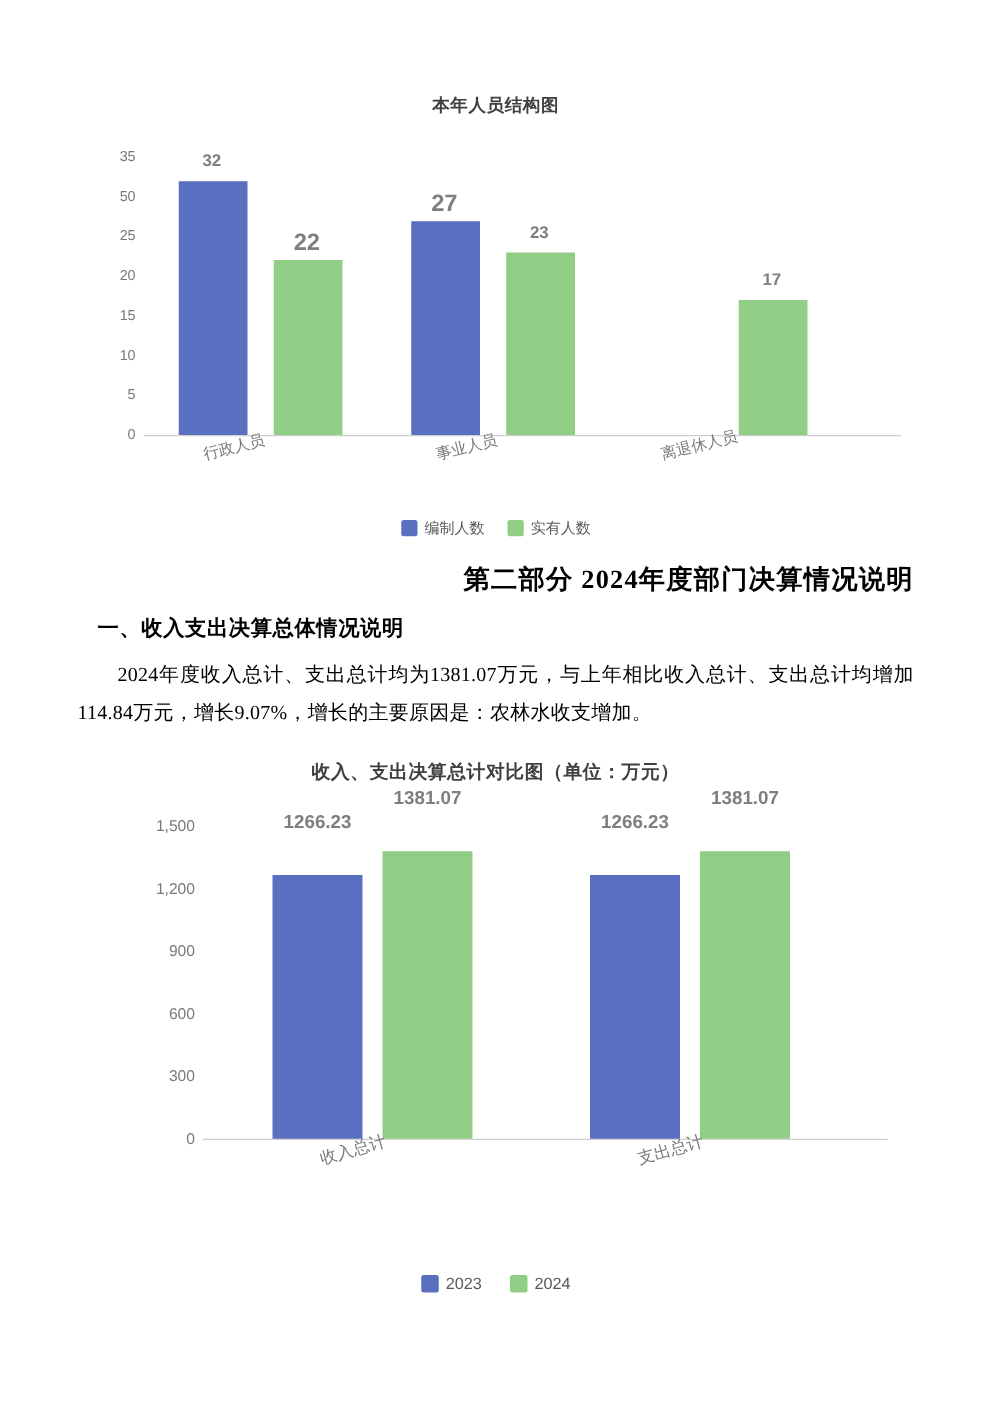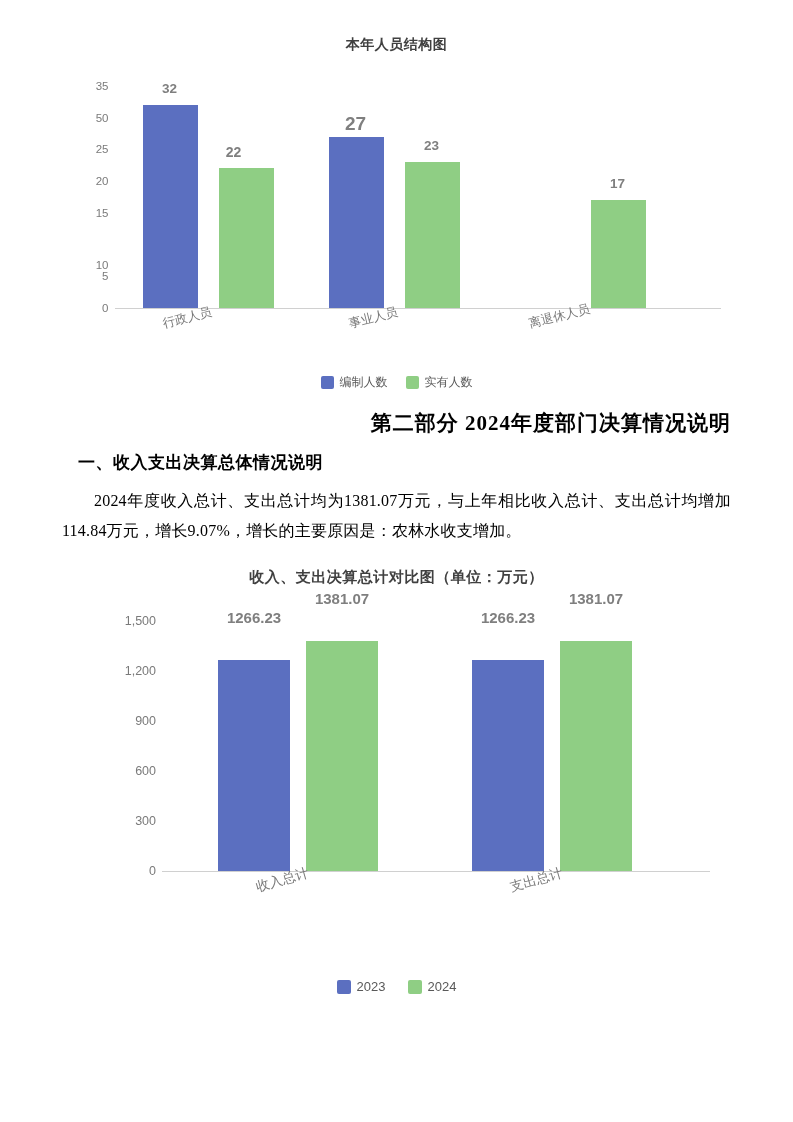--- a/index.html
+++ b/index.html
@@ -131,46 +131,46 @@
     margin: 0;
     text-indent: 32px;
     letter-spacing: 0.2px;
   }
 </style>
 </head>
 <body>
 
 <div class="page">
 
-  <div class="chart-block" style="padding-top:36px;">
+  <div class="chart-block" style="padding-top:76px;">
     <div class="chart-title">本年人员结构图</div>
 
     <div class="plot-wrap" style="width:648px; height:248px; margin-top:24px;">
 
       <div class="y-axis-labels">
         <div class="y-label" style="top:230px;">0</div>
         <div class="y-label" style="top:198.3px;">5</div>
-        <div class="y-label" style="top:166.6px;margin-top:20px;">10</div>
+        <div class="y-label" style="top:166.6px;">10</div>
         <div class="y-label" style="top:134.9px;">15</div>
         <div class="y-label" style="top:103.1px;">20</div>
         <div class="y-label" style="top:71.4px;">25</div>
         <div class="y-label" style="top:39.7px;">50</div>
         <div class="y-label" style="top:8px;">35</div>
       </div>
 
       <div class="axis-line" style="left:42px; right:0; top:230px; height:1px;"></div>
 
       <div class="bars-area">
 
         <div class="group" style="left:20px; width:186px;">
           <div class="bar blue" style="left:8px; width:55px; height:203px; bottom:18px;"></div>
           <div class="bar-value" style="left:0px; top:3px; font-size:13.5px;">32</div>
 
           <div class="bar green" style="left:84px; width:55px; height:140px; bottom:18px;"></div>
-          <div class="bar-value" style="left:64px; top:66px; font-size:14px;">22</div>
+          <div class="bar-value" style="left:76px; top:66px; font-size:19px;">22</div>
 
           <div class="cat-label" style="left:26px; top:238px; font-size:12.5px; transform:rotate(-14deg);">行政人员</div>
         </div>
 
         <div class="group" style="left:206px; width:186px;">
           <div class="bar blue" style="left:8px; width:55px; height:171px; bottom:18px;"></div>
           <div class="bar-value" style="left:0px; top:35px; font-size:19px;">27</div>
 
           <div class="bar green" style="left:84px; width:55px; height:146px; bottom:18px;"></div>
           <div class="bar-value" style="left:76px; top:60px; font-size:13.5px;">23</div>

